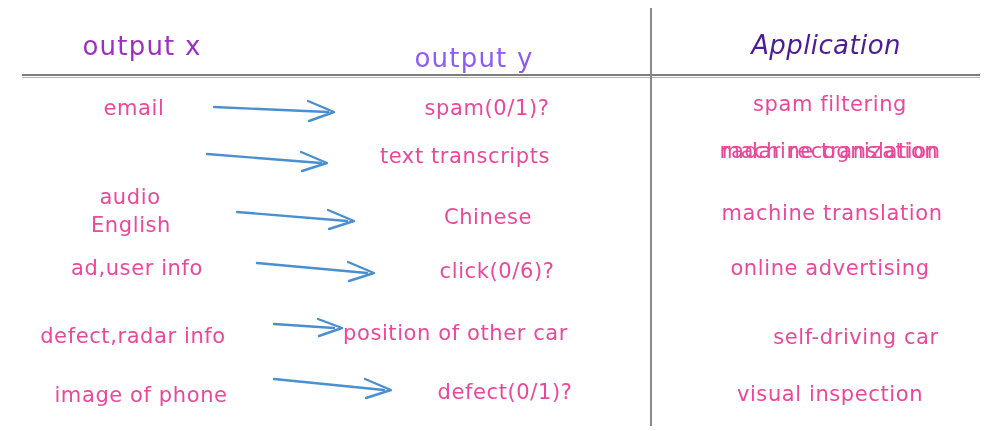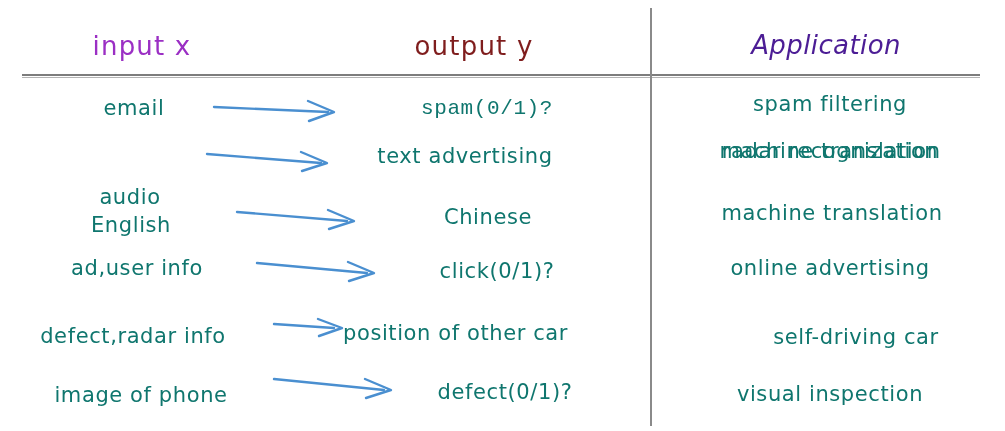--- a/index.html
+++ b/index.html
@@ -31,95 +31,95 @@
   .vrule{
     position:absolute;
     left:650px; top:8px;
     width:0; height:418px;
     border-left:2px solid #8a8a8a;
   }
 
   
   .cell{
     position:absolute;
-    color:#0f766e;
+    color:#ec4899;
     font-family:"DejaVu Sans", sans-serif;
     font-size:21px;
     font-weight:400;
     letter-spacing:.6px;
     white-space:nowrap;
     line-height:1;
   }
   .hdr{
     font-size:26px;
     letter-spacing:1.2px;
     font-weight:400;
   }
   .hdr-input{ color:#9B2FC4; }
-  .hdr-output{ color:#7f1d1d; }
+  .hdr-output{ color:#8b5cf6;margin-top:12px; }
   .hdr-app{ color:#4c1d95; font-style:italic; letter-spacing:.4px; }
 
   .ctr{ transform:translateX(-50%); }
 
   
   .arrow{ position:absolute; }
   .arrow svg{ display:block; overflow:visible; }
 </style>
 </head>
 <body>
 
 <div id="slide">
 
   <div class="hrule"></div>
   <div class="hrule-shadow"></div>
   <div class="vrule"></div>
 
-  <div class="cell hdr hdr-input ctr" style="left:142px;  top:33px;">input x</div>
+  <div class="cell hdr hdr-input ctr" style="left:142px;  top:33px;">output x</div>
   <div class="cell hdr hdr-output ctr" style="left:474px;  top:33px;">output y</div>
   <div class="cell hdr hdr-app ctr" style="left:826px;  top:32px;">Application</div>
 
   <div class="cell ctr" style="left:134px; top:98px;">email</div>
   <div class="arrow" style="left:212px; top:99px;">
     <svg width="142" height="24" viewBox="0 0 142 24">
       <path d="M2 8 L116 13" stroke="#4A8FD0" stroke-width="2.4" fill="none" stroke-linecap="round"></path>
       <path d="M96 2 L122 13 L97 22" stroke="#4A8FD0" stroke-width="2.4" fill="none" stroke-linecap="round" stroke-linejoin="round"></path>
     </svg>
   </div>
-  <div class="cell ctr" style="left:487px; top:98px;font-family:Liberation Mono, monospace;">spam(0/1)?</div>
+  <div class="cell ctr" style="left:487px; top:98px;">spam(0/1)?</div>
   <div class="cell ctr" style="left:830px; top:94px;">spam filtering</div>
 
   <div class="cell ctr" style="left:130px; top:163px;margin-top:24px;">audio</div>
   <div class="arrow" style="left:205px; top:148px;">
     <svg width="142" height="24" viewBox="0 0 142 24">
       <path d="M2 6 L116 15" stroke="#4A8FD0" stroke-width="2.4" fill="none" stroke-linecap="round"></path>
       <path d="M96 4 L122 15 L97 23" stroke="#4A8FD0" stroke-width="2.4" fill="none" stroke-linecap="round" stroke-linejoin="round"></path>
     </svg>
   </div>
-  <div class="cell ctr" style="left:465px; top:146px;">text advertising</div>
+  <div class="cell ctr" style="left:465px; top:146px;">text transcripts</div>
   <div class="cell ctr" style="left:830px; top:141px;">machine translation</div>
   <div class="cell ctr" style="left:830px; top:141px;">radar recognization</div>
 
   <div class="cell ctr" style="left:131px; top:215px;">English</div>
   <div class="arrow" style="left:235px; top:206px;">
     <svg width="142" height="24" viewBox="0 0 142 24">
       <path d="M2 6 L112 15" stroke="#4A8FD0" stroke-width="2.4" fill="none" stroke-linecap="round"></path>
       <path d="M93 4 L119 15 L94 23" stroke="#4A8FD0" stroke-width="2.4" fill="none" stroke-linecap="round" stroke-linejoin="round"></path>
     </svg>
   </div>
   <div class="cell ctr" style="left:488px; top:207px;">Chinese</div>
   <div class="cell ctr" style="left:832px; top:203px;">machine translation</div>
 
   <div class="cell ctr" style="left:137px; top:258px;">ad,user info</div>
   <div class="arrow" style="left:255px; top:257px;">
     <svg width="142" height="24" viewBox="0 0 142 24">
       <path d="M2 6 L112 16" stroke="#4A8FD0" stroke-width="2.4" fill="none" stroke-linecap="round"></path>
       <path d="M93 5 L119 16 L94 24" stroke="#4A8FD0" stroke-width="2.4" fill="none" stroke-linecap="round" stroke-linejoin="round"></path>
     </svg>
   </div>
-  <div class="cell ctr" style="left:497px; top:261px;">click(0/1)?</div>
+  <div class="cell ctr" style="left:497px; top:261px;">click(0/6)?</div>
   <div class="cell ctr" style="left:830px; top:258px;">online advertising</div>
 
   <div class="cell ctr" style="left:133px; top:326px;">defect,radar info</div>
   <div class="arrow" style="left:272px; top:317px;">
     <svg width="90" height="24" viewBox="0 0 90 24">
       <path d="M2 7 L62 11" stroke="#4A8FD0" stroke-width="2.4" fill="none" stroke-linecap="round"></path>
       <path d="M46 2 L70 11 L47 19" stroke="#4A8FD0" stroke-width="2.4" fill="none" stroke-linecap="round" stroke-linejoin="round"></path>
     </svg>
   </div>
   <div class="cell" style="left:343px; top:323px;">position of other car</div>

